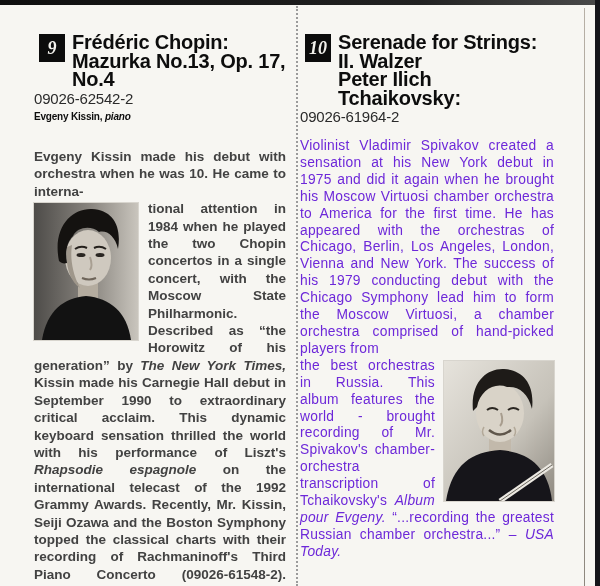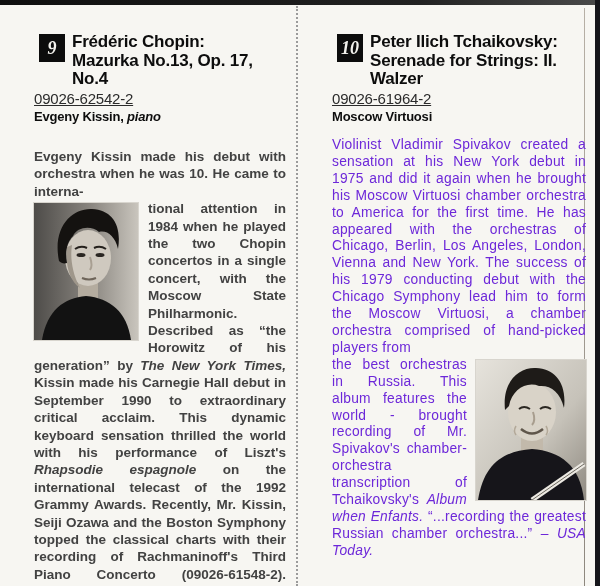--- a/index.html
+++ b/index.html
@@ -11,34 +11,34 @@
   .top-edge   { position:absolute; top:0; left:0; width:100%; height:5px;
                 background:linear-gradient(90deg,#0f0f0f 0%,#222 70%,#4a4a4a 100%); }
   .right-edge { position:absolute; top:0; right:0; width:5px; height:100%; background:#15151a; }
   .crease-line{ position:absolute; top:8px; bottom:0; right:15px; width:1px;
                 background:linear-gradient(#b7b0a6,#8d877e); }
   .fold-line  { position:absolute; top:6px; bottom:0; left:296px; width:0;
                 border-left:2px dotted #9b9b9b; }
 
   .col { position:absolute; top:33px; }
   .col-left  { left:34px;  width:252px; }
-  .col-right { left:332px; width:254px; }
+  .col-right { left:300px; width:254px; }
 
   .hdr { display:flex; align-items:flex-start; gap:7px; }
   .badge {
     flex:0 0 auto; width:26px; height:28px; margin-left:5px; margin-top:1px;
     background:#0c0c0c; color:#f2f1ec;
     font-family:"Liberation Serif", serif; font-style:italic; font-weight:700;
     font-size:18px; display:flex; align-items:center; justify-content:center;
   }
-  .titles { font-weight:700; font-size:17px; line-height:18.5px;
+  .titles { font-weight:700; font-size:20px; line-height:18.5px;
             color:#0d0d0d; letter-spacing:-0.2px; }
   .catalog { font-size:15px; line-height:18px; color:#2b2b2b;
-             letter-spacing:-0.2px; margin-top:1px;text-decoration:underline; }
-  .artist, .ensemble { font-weight:700; font-size:13px; line-height:17.5px;
+             letter-spacing:-0.2px; margin-top:1px; }
+  .artist, .ensemble { font-weight:700; font-size:10px; line-height:17.5px;
              color:#0d0d0d; letter-spacing:-0.2px; }
 
   .body-left  { margin-top:23px; font-size:13.5px; line-height:17.4px;
                 color:#424242; text-align:justify;font-weight:bold; }
   .body-right { margin-top:12px; font-size:13.8px; line-height:16.9px;
                 color:#6d28d9; text-align:justify; letter-spacing:0.25px; }
   .body-left p, .body-right p { margin:0; }
   .body-left i, .body-right i, .artist i { font-style:italic; }
 
   .photo-left  { float:left;  width:104px; height:137px; margin:3px 10px 2px 0;
@@ -94,26 +94,25 @@
           </svg>
         </span><span><span>tional attention in 1984 when he played the two Chopin concertos in a single concert, with the Moscow State Philharmonic. Described as “the Horowitz of his generation” by </span><i>The New York Times,</i><span> Kissin made his Carnegie Hall debut in September 1990 to extraordinary critical acclaim. This dynamic keyboard sensation thrilled the world with his performance of Liszt's </span><i>Rhapsodie espagnole</i><span> on the international telecast of the 1992 Grammy Awards. Recently, Mr. Kissin, Seiji Ozawa and the Boston Symphony topped the classical charts with their recording of Rachmaninoff's Third Piano Concerto (09026-61548-2). “Kissin is one of the greatest talents to have emerged in the past 30 years.” – </span><i>Gramophone.</i></span>
       </p>
     </div>
   </div>
 
   <div class="col col-right">
     <div class="hdr">
       <div class="badge">10</div>
       <div class="titles">
+        <div>Serenade for Strings: II. Walzer</div>
         <div>Peter Ilich Tchaikovsky:</div>
-        <div>Serenade for Strings: II. Walzer</div>
       </div>
     </div>
     <div class="catalog">09026-61964-2</div>
-    <div class="ensemble">Moscow Virtuosi</div>
 
     <div class="body-right">
       <p>Violinist Vladimir Spivakov created a sensation at his New York debut in 1975 and did it again when he brought his Moscow Virtuosi chamber orchestra to America for the first time. He has appeared with the orchestras of Chicago, Berlin, Los Angeles, London, Vienna and New York. The success of his 1979 conducting debut with the Chicago Symphony lead him to form the Moscow Virtuosi, a chamber orchestra comprised of hand-picked players from</p>
       <p>
         <span class="photo-right" role="img" aria-label="black-and-white portrait photo of smiling Vladimir Spivakov in dark turtleneck holding a violin bow">
           <svg viewBox="0 0 110 140" preserveAspectRatio="none" aria-hidden="true">
             <defs>
               <linearGradient id="sbg" x1="0" y1="0" x2="1" y2="1">
                 <stop offset="0" stop-color="#e6e3dc"></stop>
                 <stop offset="0.6" stop-color="#c6c2b9"></stop>
@@ -126,17 +125,17 @@
             <path d="M29 50 C26 20 44 7 60 8 C79 9 91 23 88 48 C84 32 75 25 63 26 C50 21 36 30 33 46 Z" fill="#1e1b18"></path>
             <path d="M2 140 C8 103 28 91 56 89 C84 91 104 105 108 140 Z" fill="#16151a"></path>
             <path d="M43 49 q5 -4 11 0" stroke="#2b2722" stroke-width="2" fill="none"></path>
             <path d="M64 49 q5 -4 11 0" stroke="#2b2722" stroke-width="2" fill="none"></path>
             <path d="M57 52 q3 9 -1 13" stroke="#a89d8e" stroke-width="2" fill="none"></path>
             <path d="M45 69 q11 9 22 0" stroke="#5f564b" stroke-width="2.5" fill="none"></path>
             <path d="M40 66 q-3 5 0 9 M70 66 q3 5 0 9" stroke="#b3a999" stroke-width="1.5" fill="none"></path>
             <line x1="56" y1="140" x2="108" y2="104" stroke="#ece9e2" stroke-width="5"></line>
             <line x1="56" y1="140" x2="108" y2="104" stroke="#6b675f" stroke-width="1"></line>
           </svg>
-        </span><span><span>the best orchestras in Russia. This album features the world - brought recording of Mr. Spivakov's chamber-orchestra transcription of Tchaikovsky's </span><i>Album when Enfants.</i><span> “...recording the greatest Russian chamber orchestra...” – </span><i>USA Today.</i></span>
+        </span><span><span>the best orchestras in Russia. This album features the world - brought recording of Mr. Spivakov's chamber-orchestra transcription of Tchaikovsky's </span><i>Album pour Evgeny.</i><span> “...recording the greatest Russian chamber orchestra...” – </span><i>USA Today.</i></span>
       </p>
     </div>
   </div>
 </div>
 
 </body></html>

